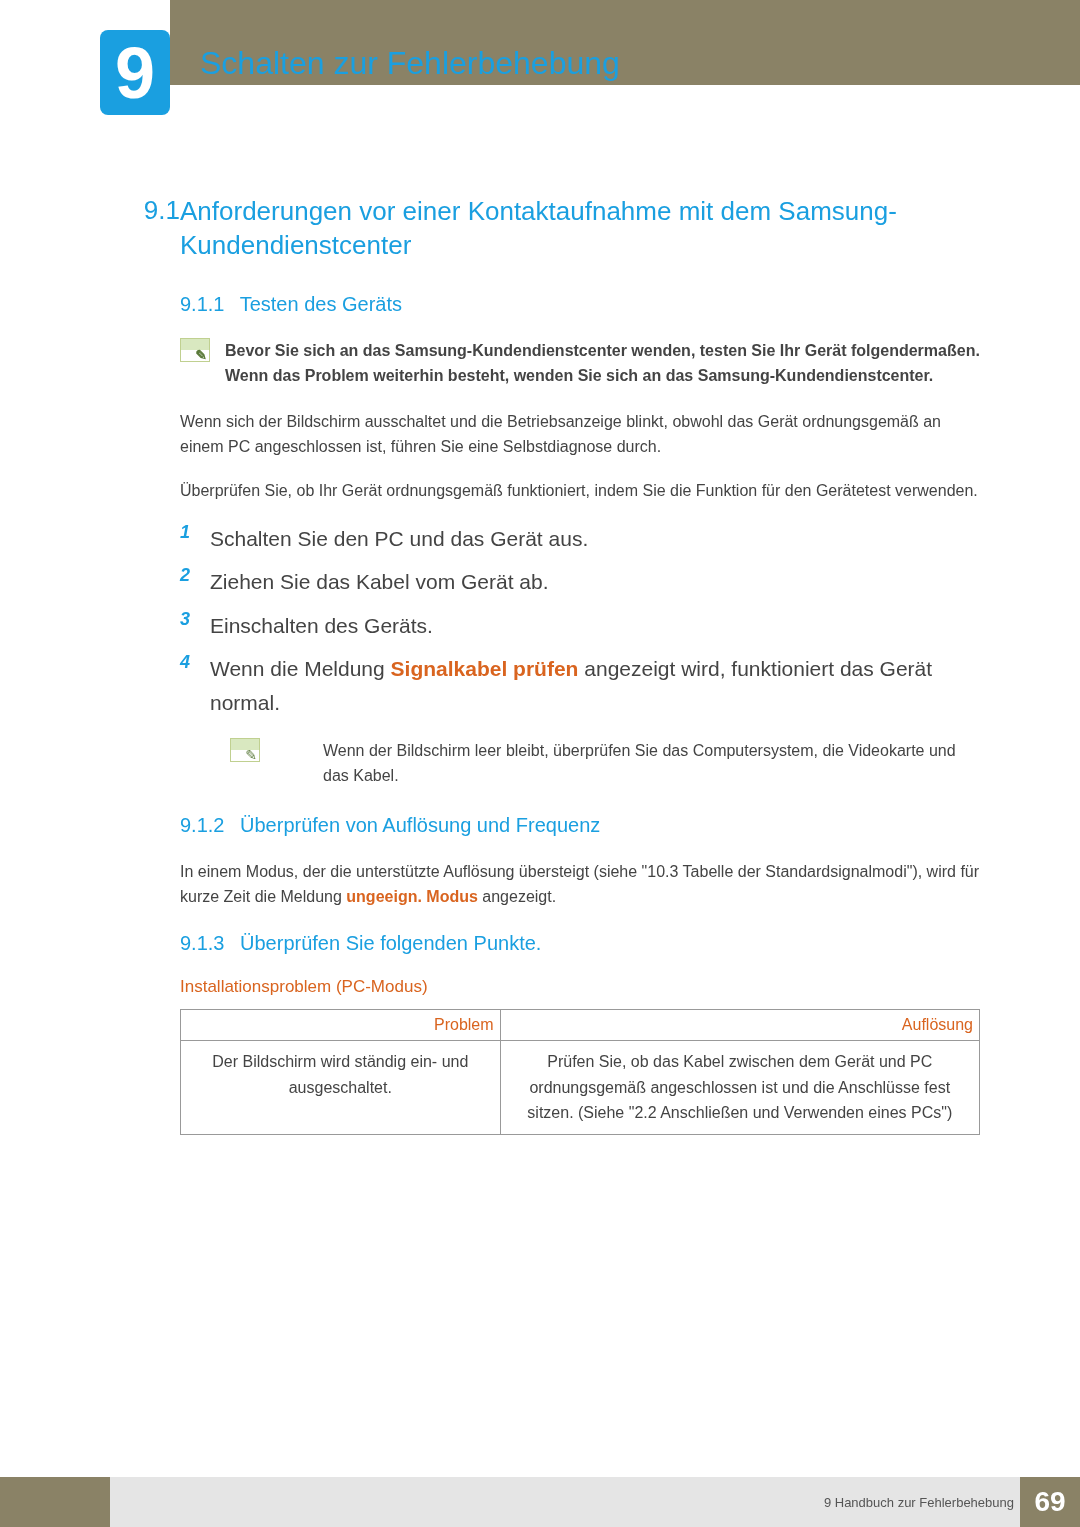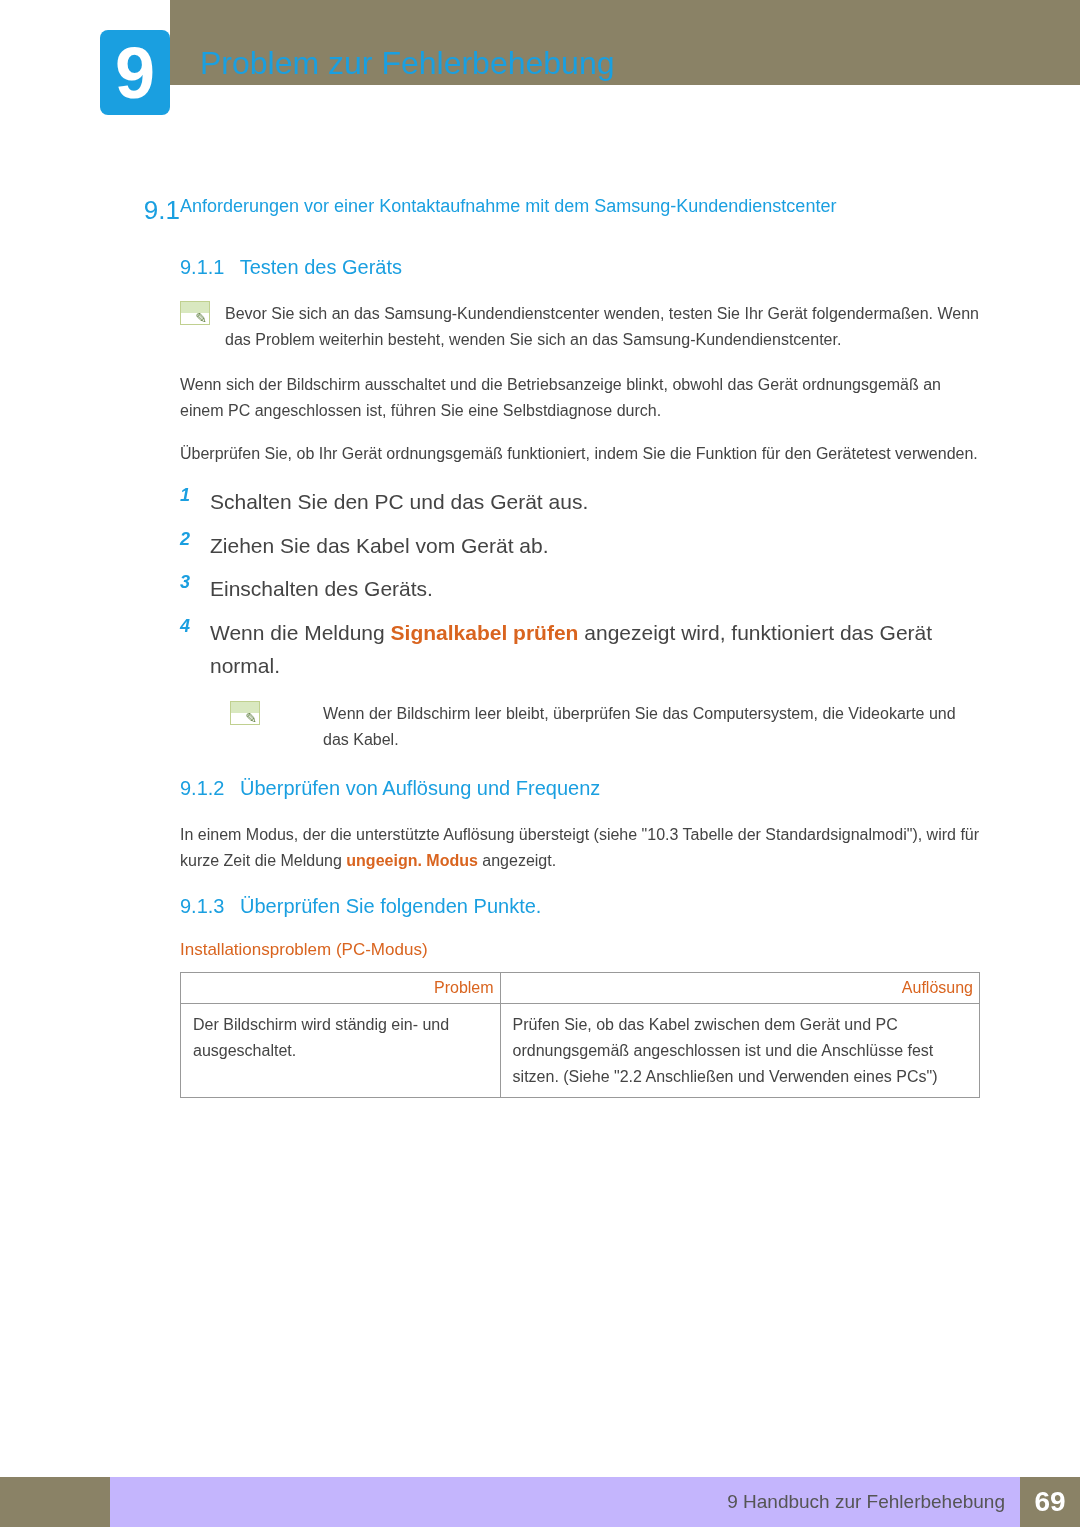--- a/index.html
+++ b/index.html
@@ -62,37 +62,38 @@
   .section-num {
     width: 80px;
     color: #1a9fe0;
     font-size: 26px;
     font-weight: normal;
     flex-shrink: 0;
     text-align: right;
   }
   .section-title {
     color: #1a9fe0;
-    font-size: 18px;
+    font-size: 26px;
     font-weight: normal;
     line-height: 1.3;
   }
   .subsection {
     margin-left: 80px;
     margin-bottom: 22px;
   }
   .subsection-heading {
     color: #1a9fe0;
     font-size: 20px;
     margin-bottom: 22px;
   }
   .subsection-num { margin-right: 10px; }
   .note-row {
     display: flex;
     margin-bottom: 20px;
+    font-weight: bold;
   }
   .note-icon {
     width: 30px;
     height: 24px;
     background: linear-gradient(to bottom, #d9e8c0 50%, #fff 50%);
     border: 1px solid #c0d090;
     position: relative;
     flex-shrink: 0;
     margin-right: 15px;
   }
@@ -147,21 +148,21 @@
     margin-bottom: 12px;
   }
   table {
     width: 100%;
     border-collapse: collapse;
     font-size: 16px;
   }
   th, td {
     border: 1px solid #999;
     padding: 8px 12px;
-    text-align: left;
+    text-align: center;
     vertical-align: top;
   }
   th {
     color: #d9641f;
     font-weight: normal;
     text-align: right;
     padding: 6px;
   }
   td { line-height: 1.6; color: #444; }
   .col-problem { width: 40%; }
@@ -170,27 +171,27 @@
     bottom: 0; left: 0; right: 0;
     height: 50px;
     display: flex;
   }
   .footer-left {
     width: 110px;
     background: #8a8266;
   }
   .footer-mid {
     flex: 1;
-    background: #c4b5fd;
+    background: #e5e5e5;
     display: flex;
     align-items: center;
     justify-content: flex-end;
-    padding-right: 15px;
+    padding-right: 6px;
     color: #555;
-    font-size: 19px;
+    font-size: 13px;
   }
   .footer-page {
     width: 60px;
     background: #8a8266;
     color: #fff;
     font-size: 28px;
     font-weight: bold;
     display: flex;
     align-items: center;
     justify-content: center;
@@ -198,21 +199,21 @@
 </style>
 </head>
 <body>
 
 <div class="top-bar">
   <div class="top-bar-left"></div>
   <div class="top-bar-right"></div>
 </div>
 
 <div class="chapter-badge">9</div>
-<div class="chapter-title">Problem zur Fehlerbehebung</div>
+<div class="chapter-title">Schalten zur Fehlerbehebung</div>
 
 <div class="content">
 
   <div class="section-row">
     <div class="section-num">9.1</div>
     <div class="section-title">Anforderungen vor einer Kontaktaufnahme mit dem Samsung-Kundendienstcenter</div>
   </div>
 
   <div class="subsection">
     <div class="subsection-heading">

